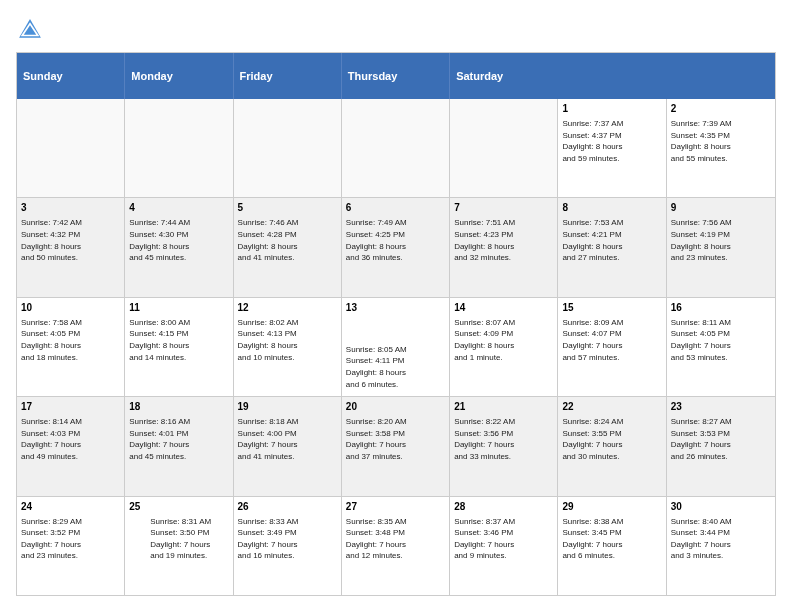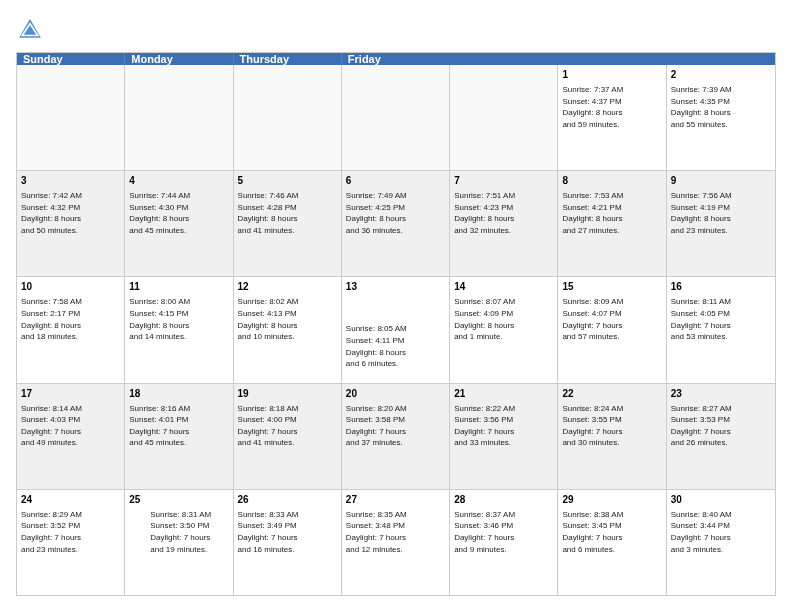--- a/index.html
+++ b/index.html
@@ -62,21 +62,21 @@
     }
     .cal-header {
       display: grid;
       grid-template-columns: repeat(7, 1fr);
       background: #3a6eb5;
     }
     .cal-header-cell {
       color: white;
       font-size: 11px;
       font-weight: bold;
-      padding: 0 6px;
+      padding: 17px 6px;
       text-align: left;
       border-right: 1px solid #5580c0;
     }
     .cal-header-cell:last-child { border-right: none; }
     .cal-body {
       flex: 1;
       display: flex;
       flex-direction: column;
     }
     .cal-row {
@@ -128,22 +128,23 @@
     <div class="title-block">
       <div class="month-title"></div>
       <div class="location"></div>
     </div>
   </div>
 
   <div class="calendar">
     <div class="cal-header">
     <div class="cal-header-cell">Sunday</div>
         <div class="cal-header-cell">Monday</div>
+        <div class="cal-header-cell">Friday</div>
         <div class="cal-header-cell">Thursday</div>
-        <div class="cal-header-cell">Friday</div>
+        <div class="cal-header-cell">Saturday</div>
       </div>
     <div class="cal-body">
     <div class="cal-row">
           <div class="cal-cell empty"></div>
           <div class="cal-cell empty"></div>
           <div class="cal-cell empty"></div>
           <div class="cal-cell empty"></div>
           <div class="cal-cell empty"></div>
           <div class="cal-cell">
             <span class="day-num">1</span>
@@ -208,21 +209,21 @@
             <div class="cell-text" style="white-space: pre-line;">Sunrise: 7:56 AM
 Sunset: 4:19 PM
 Daylight: 8 hours
 and 23 minutes.</div>
           </div>
         </div>
         <div class="cal-row">
           <div class="cal-cell">
             <span class="day-num">10</span>
             <div class="cell-text" style="white-space: pre-line;">Sunrise: 7:58 AM
-Sunset: 2:17 PM
+Sunset: 4:05 PM
 Daylight: 8 hours
 and 18 minutes.</div>
           </div>
           <div class="cal-cell">
             <span class="day-num">11</span>
             <div class="cell-text" style="white-space: pre-line;">Sunrise: 8:00 AM
 Sunset: 4:15 PM
 Daylight: 8 hours
 and 14 minutes.</div>
           </div>

